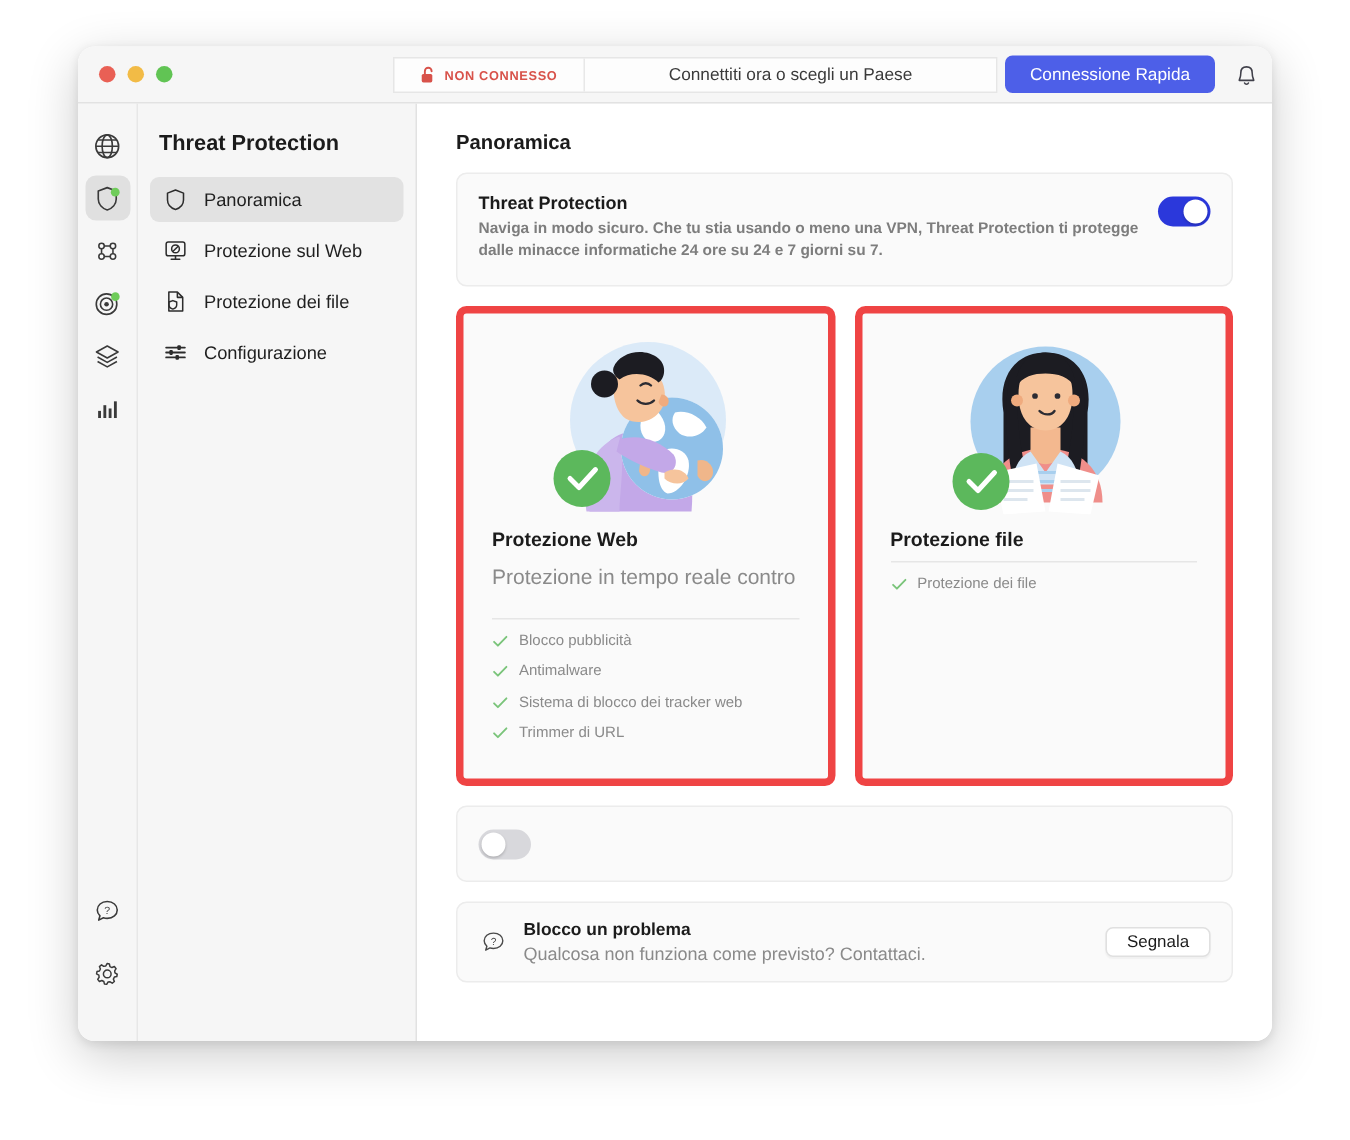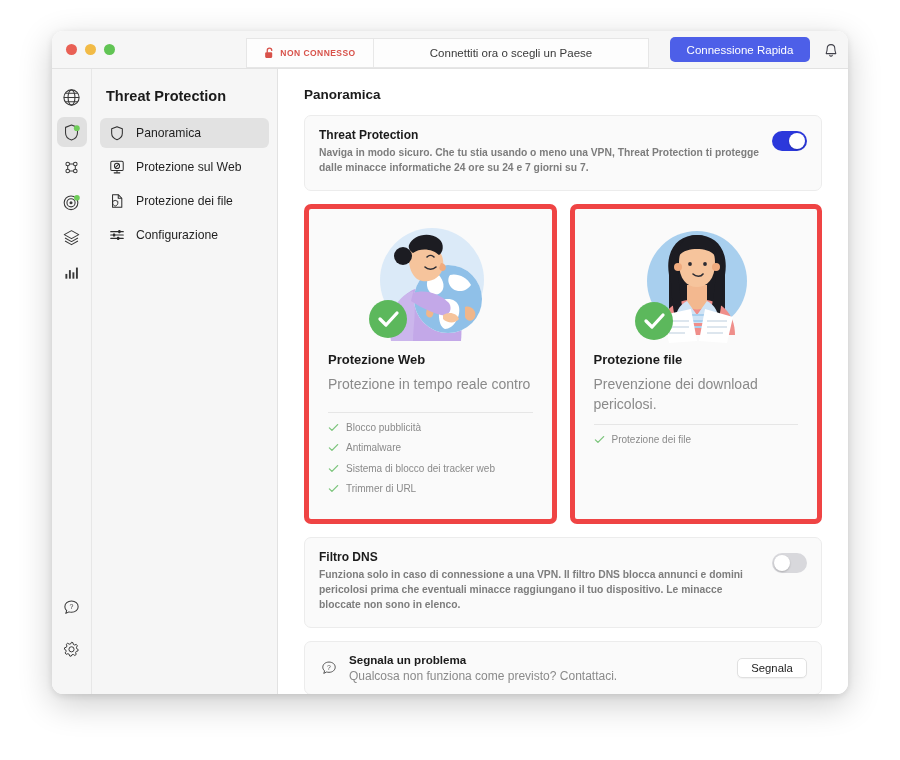--- a/index.html
+++ b/index.html
@@ -44,24 +44,24 @@
     padding-left: 14px;
     align-items: center;
   }
   .tl { width: 11px; height: 11px; border-radius: 50%; }
   .tl.red    { background: #e96055; }
   .tl.yellow { background: #f2bb46; }
   .tl.green  { background: #61c454; }
 
   .status-bar {
     position: absolute;
-    left: 194px;
+    left: 210px;
     top: 7px;
     width: 403px;
-    height: 30px;
+    height: 24px;
     background: #fdfdfd;
     border: 1px solid #e6e6e6;
     border-radius: 0;
     display: flex;
     align-items: center;
   }
   .status-left {
     width: 127px;
     height: 100%;
     display: flex;
@@ -549,51 +549,46 @@
               <path d="M42 92 L70 86 L76 118 L48 120 Z" fill="#ffffff"></path>
               <path d="M48 98 H68 M48 104 H68 M48 110 H64" stroke="#dde6ee" stroke-width="2" fill="none"></path>
               <path d="M84 86 L112 94 L106 120 L78 118 Z" fill="#ffffff"></path>
               <path d="M86 98 H106 M86 104 H106 M86 110 H102" stroke="#dde6ee" stroke-width="2" fill="none"></path>
 
               <circle cx="33" cy="98" r="19" fill="#5cb85c"></circle>
               <path d="M25 98 L31 104 L42 92" fill="none" stroke="#ffffff" stroke-width="3.3" stroke-linecap="round" stroke-linejoin="round"></path>
             </svg>
           </div>
           <div class="card-title">Protezione file</div>
-          <div class="card-sub">Prevenzione dei download pericolosi.</div>
           <hr class="card-hr">
 
           <div class="feat">
             <svg class="chk" width="11" height="11" viewBox="0 0 12 12">
                 <path d="M1.5 6.4 L4.3 9.2 L10.5 2.8" fill="none" stroke="#7ac47a" stroke-width="1.35" stroke-linecap="round" stroke-linejoin="round"></path>
               </svg>
             <span class="ftxt">Protezione dei file</span>
           </div>
         </div>
       </div>
 
       <div class="panel dns-panel">
-        <div class="tp-text">
-          <div class="tp-title">Filtro DNS</div>
-          <div class="tp-desc">Funziona solo in caso di connessione a una VPN. Il filtro DNS blocca annunci e domini pericolosi prima che eventuali minacce raggiungano il tuo dispositivo. Le minacce bloccate non sono in elenco.</div>
-        </div>
         <div class="toggle">
           <span class="knob"></span>
         </div>
       </div>
 
       <div class="panel report-panel">
         <span class="help-icon-wrap">
           <svg width="18" height="18" viewBox="0 0 20 20">
             <path d="M10 3.4 C14 3.4 16.9 5.9 16.9 9.1 C16.9 12.3 14 14.8 10 14.8 C9.1 14.8 8.2 14.7 7.4 14.4 L4.2 16 L5.1 13.2 C3.9 12.1 3.1 10.7 3.1 9.1 C3.1 5.9 6 3.4 10 3.4 Z" fill="none" stroke="#4a4a4a" stroke-width="1.05" stroke-linejoin="round"></path>
             <text x="10" y="12.1" font-size="7.6" fill="#4a4a4a" text-anchor="middle" font-family="Liberation Sans, sans-serif">?</text>
           </svg>
         </span>
         <div class="report-text">
-          <div class="report-title">Segnala un problema</div>
+          <div class="report-title">Blocco un problema</div>
           <div class="report-sub">Qualcosa non funziona come previsto? Contattaci.</div>
         </div>
         <button class="report-btn">Segnala</button>
       </div>
 
     </div>
   </div>
 </div>
 
 </body></html>

